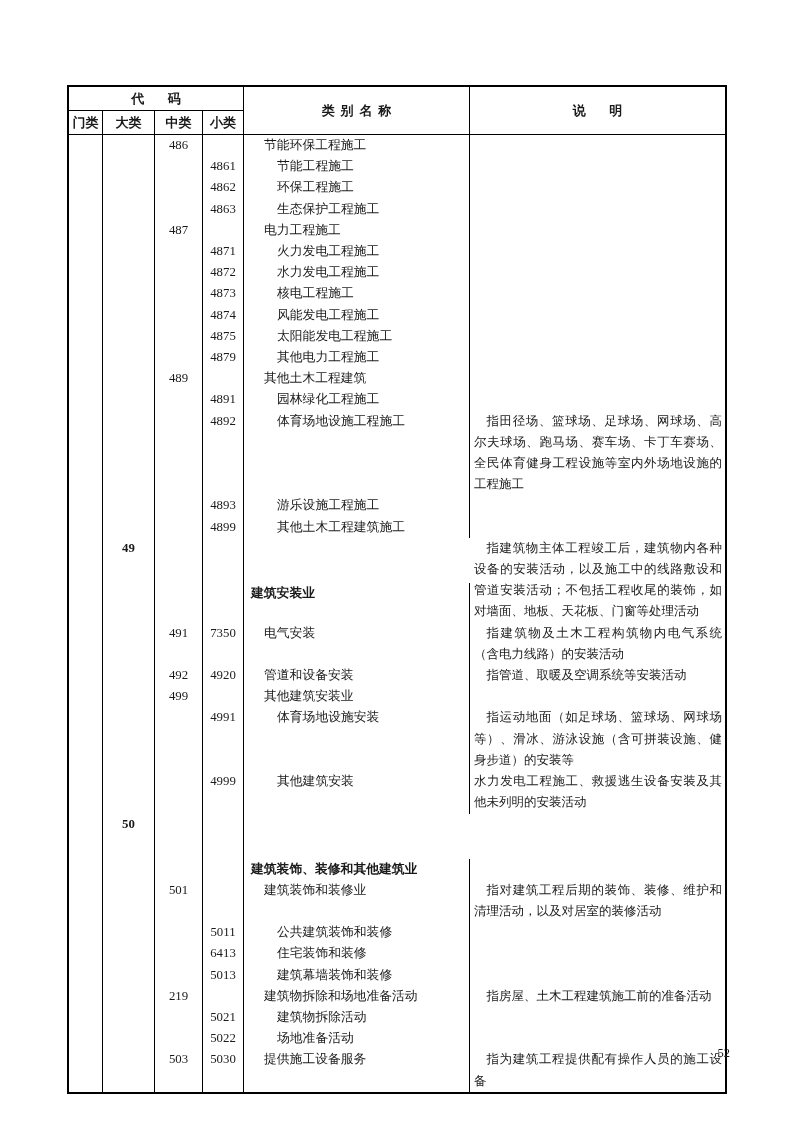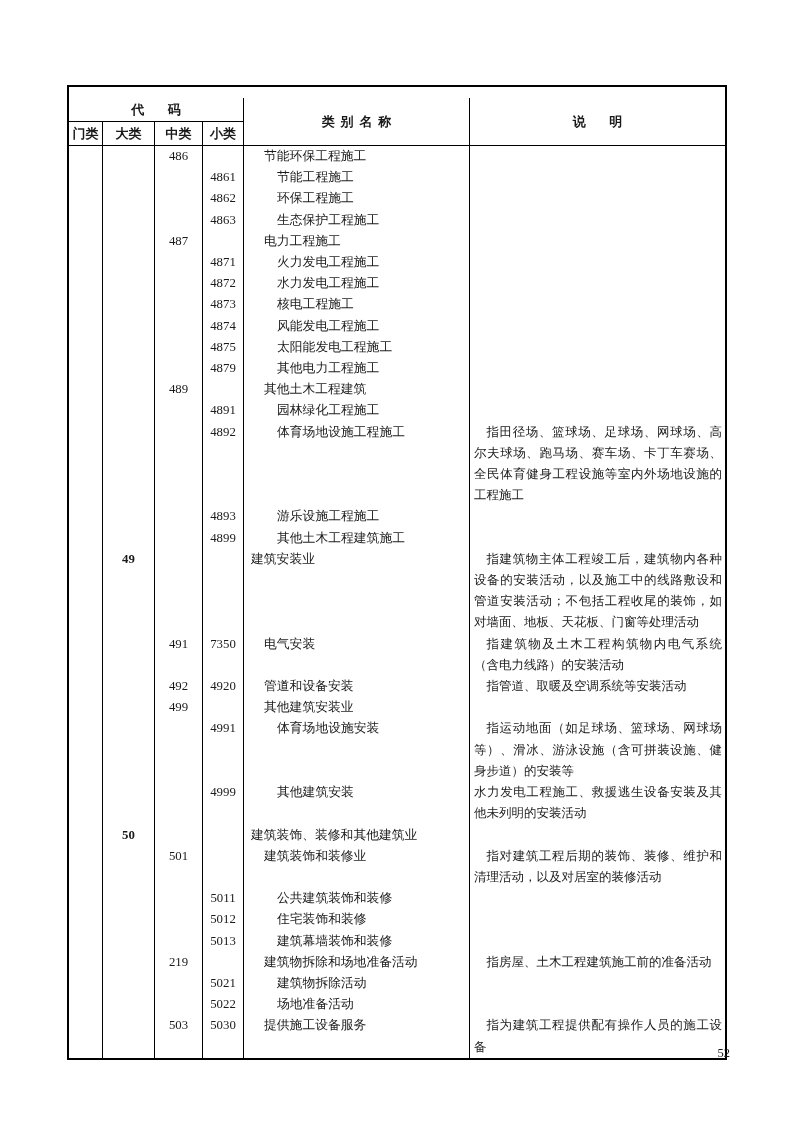--- a/index.html
+++ b/index.html
@@ -21,21 +21,20 @@
     border:2px solid #000;
   }
   
   .thead {
     display:grid;
     grid-template-columns:34px 52px 48px 41px 226px 1fr;
     grid-template-rows:24px 23px;
     border-bottom:1.5px solid #000;
     font-weight:bold;
     font-size:13px;
-    margin-top:11px;
   }
   .thead > div {
     box-sizing:border-box;
     display:flex; align-items:center; justify-content:center;
   }
   .h-code   { grid-column:1 / 5; grid-row:1; border-bottom:1px solid #000; border-right:1px solid #000; }
   .h-name   { grid-column:5; grid-row:1 / 3; border-right:1px solid #000; }
   .h-desc   { grid-column:6; grid-row:1 / 3; }
   .h-sub    { grid-row:2; border-right:1px solid #000;text-align:center; }
   .h-sub.last-code { border-right:1px solid #000; }
@@ -50,21 +49,21 @@
   }
   .c {
     box-sizing:border-box;
     border-right:1px solid #000;
     line-height:21.2px;
     overflow:hidden;
   }
   .c:last-child { border-right:none; }
   .c-code { text-align:center; }
   .c-name { padding-right:2px; white-space:nowrap; }
-  .c-name.lv1 { padding-left:7px; font-weight:normal; }
+  .c-name.lv1 { padding-left:7px; font-weight:bold;margin-top:45px; }
   .c-name.lv2 { padding-left:20px; }
   .c-name.lv3 { padding-left:33px; }
   .trow.bold .c-code { font-weight:bold; }
   .c-desc {
     font-size:12.5px;
     padding:0 3px 0 4px;
     text-indent:1em;
     text-align:justify;
   }
   .c-desc.no-indent { text-indent:0; }
@@ -290,21 +289,21 @@
     <div class="c c-code"></div>
     <div class="c c-code"></div>
     <div class="c c-code">5011</div>
     <div class="c c-name lv3">公共建筑装饰和装修</div>
     <div class="c c-desc"></div>
   </div>
         <div class="trow">
     <div class="c c-code"></div>
     <div class="c c-code"></div>
     <div class="c c-code"></div>
-    <div class="c c-code">5012</div>
+    <div class="c c-code">6413</div>
     <div class="c c-name lv3">住宅装饰和装修</div>
     <div class="c c-desc"></div>
   </div>
         <div class="trow">
     <div class="c c-code"></div>
     <div class="c c-code"></div>
     <div class="c c-code"></div>
     <div class="c c-code">5013</div>
     <div class="c c-name lv3">建筑幕墙装饰和装修</div>
     <div class="c c-desc"></div>

